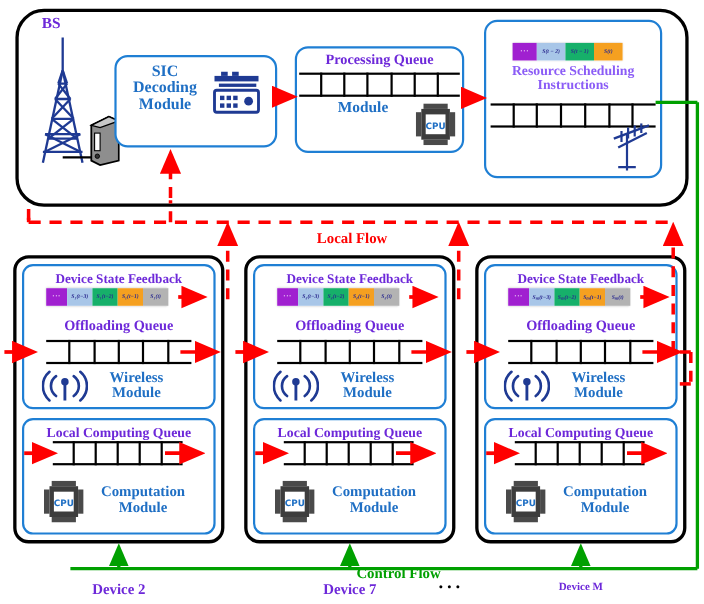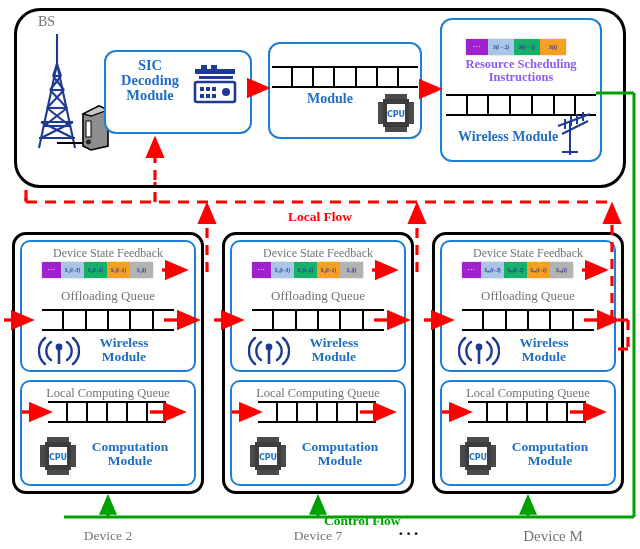--- a/index.html
+++ b/index.html
@@ -22,21 +22,21 @@
   .blue-box{
     position:absolute;border:2.2px solid #1f7fd4;border-radius:12px;background:#fff;
     box-sizing:border-box;
   }
   .blue-box-thin{
     position:absolute;border:2px solid #1f7fd4;border-radius:10px;background:#fff;
     box-sizing:border-box;
   }
 
   
-  .lbl{position:absolute;font-weight:normal;color:#737373;white-space:nowrap;text-align:center;}
+  .lbl{position:absolute;font-weight:bold;color:#6d28d9;white-space:nowrap;text-align:center;}
   .lbl-blue{position:absolute;font-weight:bold;color:#1f6fc4;white-space:nowrap;text-align:center;line-height:1.05;}
   .lbl-red{position:absolute;font-weight:bold;color:#ff0000;white-space:nowrap;}
   .lbl-green{position:absolute;font-weight:bold;color:#00a000;white-space:nowrap;}
 
   
   .state-strip{position:absolute;display:flex;height:16px;box-shadow:0 0 2px rgba(0,0,0,.25);}
   .state-cell{
     display:flex;align-items:center;justify-content:center;
     font-size:5.2px;font-style:italic;font-weight:bold;color:#2b2b8f;
     box-sizing:border-box;height:100%;
@@ -113,20 +113,21 @@
         <rect x="15" y="22" width="4" height="4"></rect>
       <rect x="21" y="22" width="4" height="4"></rect>
       <rect x="9" y="29" width="4" height="4"></rect>
         <rect x="15" y="29" width="4" height="4"></rect>
       <rect x="21" y="29" width="4" height="4"></rect>
       <circle cx="35" cy="27" r="4"></circle>
     </g>
   </svg>
 
   <div class="blue-box" style="left:268px;top:42px;width:154px;height:97px;"></div>
+  <div class="lbl" style="left:345px;top:46px;font-size:13px;transform:translateX(-50%);">Processing Queue</div>
   <div class="queue" style="left:272px;top:66px;width:146px;height:22px;">
     <div class="rail top"></div>
     <div class="rail bot"></div>
     <div class="cells">
       <i></i>
         <i></i>
         <i></i>
         <i></i>
         <i></i>
         <i></i>
@@ -165,21 +166,20 @@
     <div class="cells">
       <i></i>
         <i></i>
         <i></i>
         <i></i>
         <i></i>
         <i></i>
         <i></i>
     </div>
   </div>
-  <div class="lbl-blue" style="left:508px;top:130px;font-size:14px;transform:translateX(-50%);">Wireless Module</div>
   <svg class="icon" style="left:554px;top:112px;width:40px;height:44px;" viewBox="0 0 40 44">
     <g stroke="#1f3a93" stroke-width="2" fill="none">
       <line x1="16" y1="10" x2="16" y2="43"></line>
       <line x1="4" y1="14" x2="36" y2="2"></line>
       <line x1="8" y1="22" x2="34" y2="9"></line>
       <line x1="11" y1="17" x2="11" y2="7"></line>
       <line x1="17" y1="14" x2="17" y2="4"></line>
       <line x1="23" y1="12" x2="23" y2="2"></line>
       <line x1="29" y1="9" x2="29" y2="0"></line>
       <line x1="8" y1="40" x2="24" y2="40"></line>
@@ -387,21 +387,21 @@
             </g>
             <rect x="5" y="5" width="26" height="28" fill="#3d3d3d"></rect>
             <rect x="9" y="10" width="18" height="18" fill="#fff"></rect>
             <text x="18" y="23" font-size="8" font-weight="bold" fill="#1f6fc4" text-anchor="middle" font-family="DejaVu Sans, sans-serif">CPU</text>
          </svg>
     </div>
 
   <div class="lbl" style="left:108px;top:528px;font-size:13.5px;transform:translateX(-50%);">Device 2</div>
   <div class="lbl" style="left:318px;top:528px;font-size:13.5px;transform:translateX(-50%);">Device 7</div>
   <div class="dots-h" style="left:398px;top:524px;font-size:17px;">···</div>
-  <div class="lbl" style="left:528px;top:528px;font-size:15px;transform:translateX(-50%);margin-left:25px;">Device M</div>
+  <div class="lbl" style="left:528px;top:528px;font-size:10px;transform:translateX(-50%);">Device M</div>
 
   <div class="lbl-red" style="left:288px;top:209px;font-size:13.5px;">Local Flow</div>
   <div class="lbl-green" style="left:324px;top:513px;font-size:13.5px;">Control Flow</div>
 
   <svg class="layer" viewBox="0 0 640 549">
     <defs>
       <marker id="ar-red" markerWidth="7" markerHeight="7" refX="5.6" refY="3" orient="auto">
         <polygon points="0,0 7,3 0,6" fill="#ff0000"></polygon>
       </marker>
       <marker id="ar-green" markerWidth="7" markerHeight="7" refX="5.6" refY="3" orient="auto">

